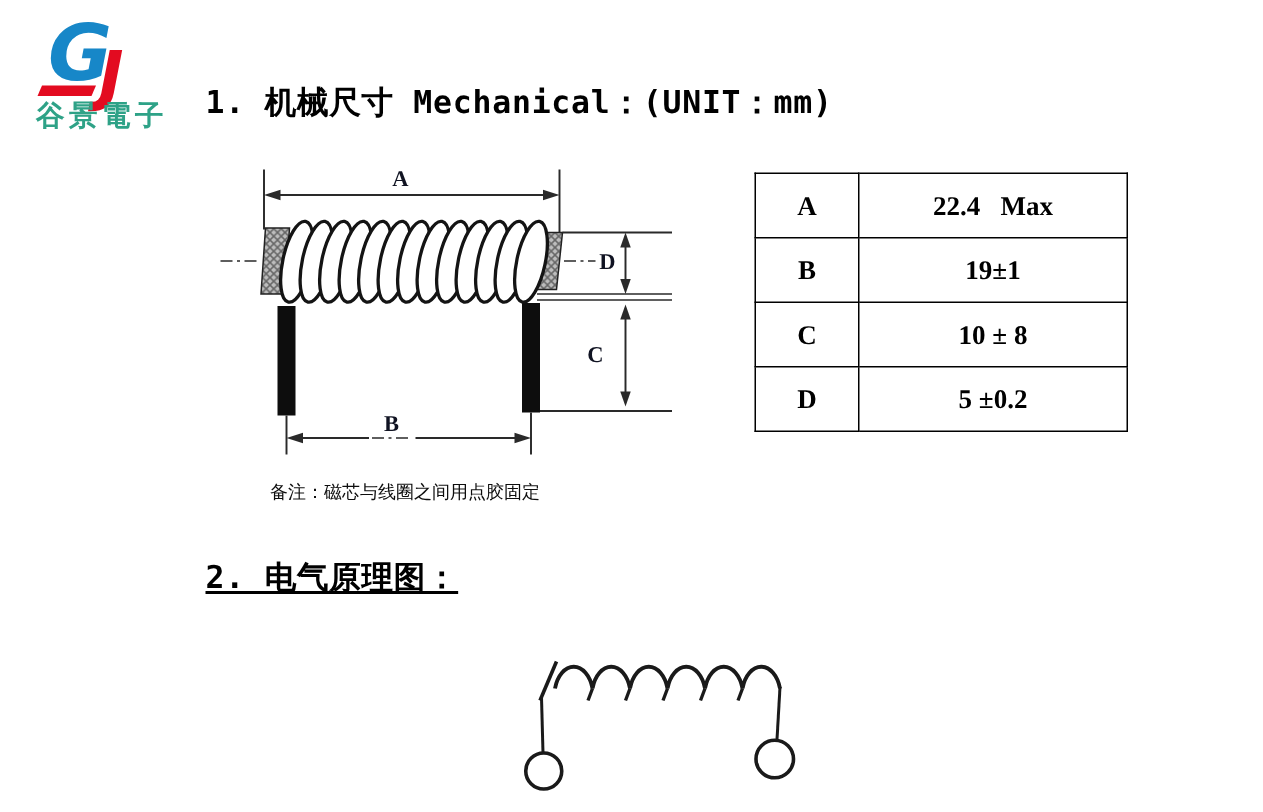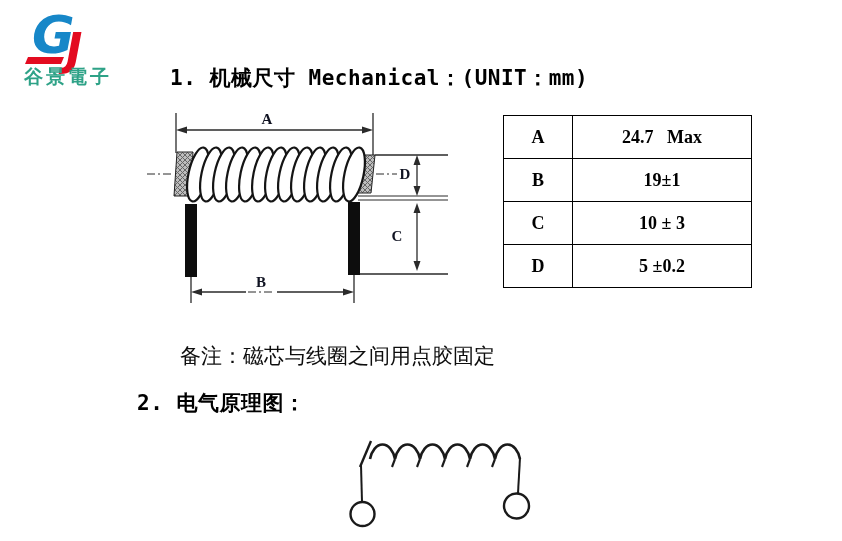--- a/index.html
+++ b/index.html
@@ -8,27 +8,27 @@
     font-family:"Liberation Sans",sans-serif;overflow:hidden;color:#111;
   }
   
   .logo-svg{position:absolute;left:20px;top:3px;}
   
   .heading{
     position:absolute;left:137px;
     font-family:"DejaVu Sans Mono","Liberation Mono",monospace;
     font-weight:bold;font-size:21px;color:#000;letter-spacing:.5px;white-space:pre;
   }
-  .heading-1{top:64px;margin-left:33px;}
-  .heading-2{top:389px;}
+  .heading-1{top:54px;}
+  .heading-2{top:371px;text-decoration:underline;}
   
   .note{
-    position:absolute;left:180px;top:342px;
+    position:absolute;left:180px;top:320px;
     font-family:"Liberation Serif","DejaVu Serif",serif;
-    font-size:21px;color:#0d0d0d;white-space:pre;
+    font-size:12px;color:#0d0d0d;white-space:pre;
   }
   
   .dim-table{
     position:absolute;left:503px;top:115px;width:249px;height:173px;
     border-collapse:collapse;table-layout:fixed;
   }
   .dim-table td{
     border:1.8px solid #000;text-align:center;vertical-align:middle;
     font-family:"Liberation Serif","DejaVu Serif",serif;
     font-weight:bold;font-size:18px;color:#000;white-space:pre;
@@ -146,29 +146,29 @@
   </svg>
 
   <table class="dim-table">
     <colgroup>
         <col class="c1">
         <col>
       </colgroup>
     <tbody>
       <tr>
         <td>A</td>
-        <td>24.7   Max</td>
+        <td>22.4   Max</td>
       </tr>
       <tr>
         <td>B</td>
         <td>19±1</td>
       </tr>
       <tr>
         <td>C</td>
-        <td>10 ± 3</td>
+        <td>10 ± 8</td>
       </tr>
       <tr>
         <td>D</td>
         <td>5 ±0.2</td>
       </tr>
     </tbody>
   </table>
 
   <div class="note">备注：磁芯与线圈之间用点胶固定</div>
 

